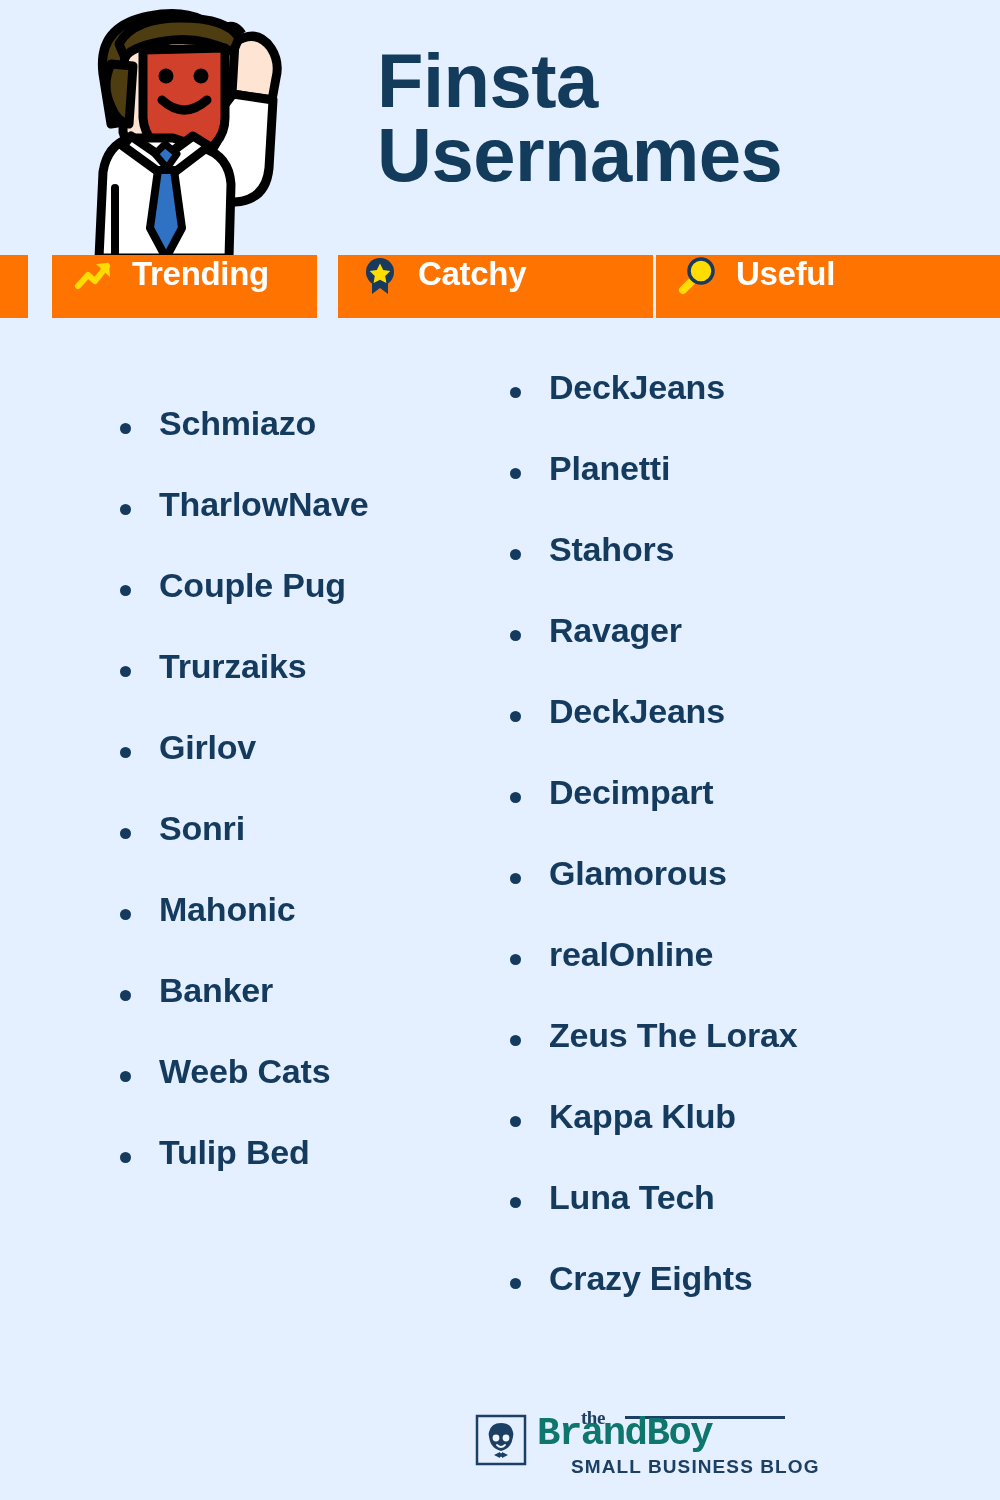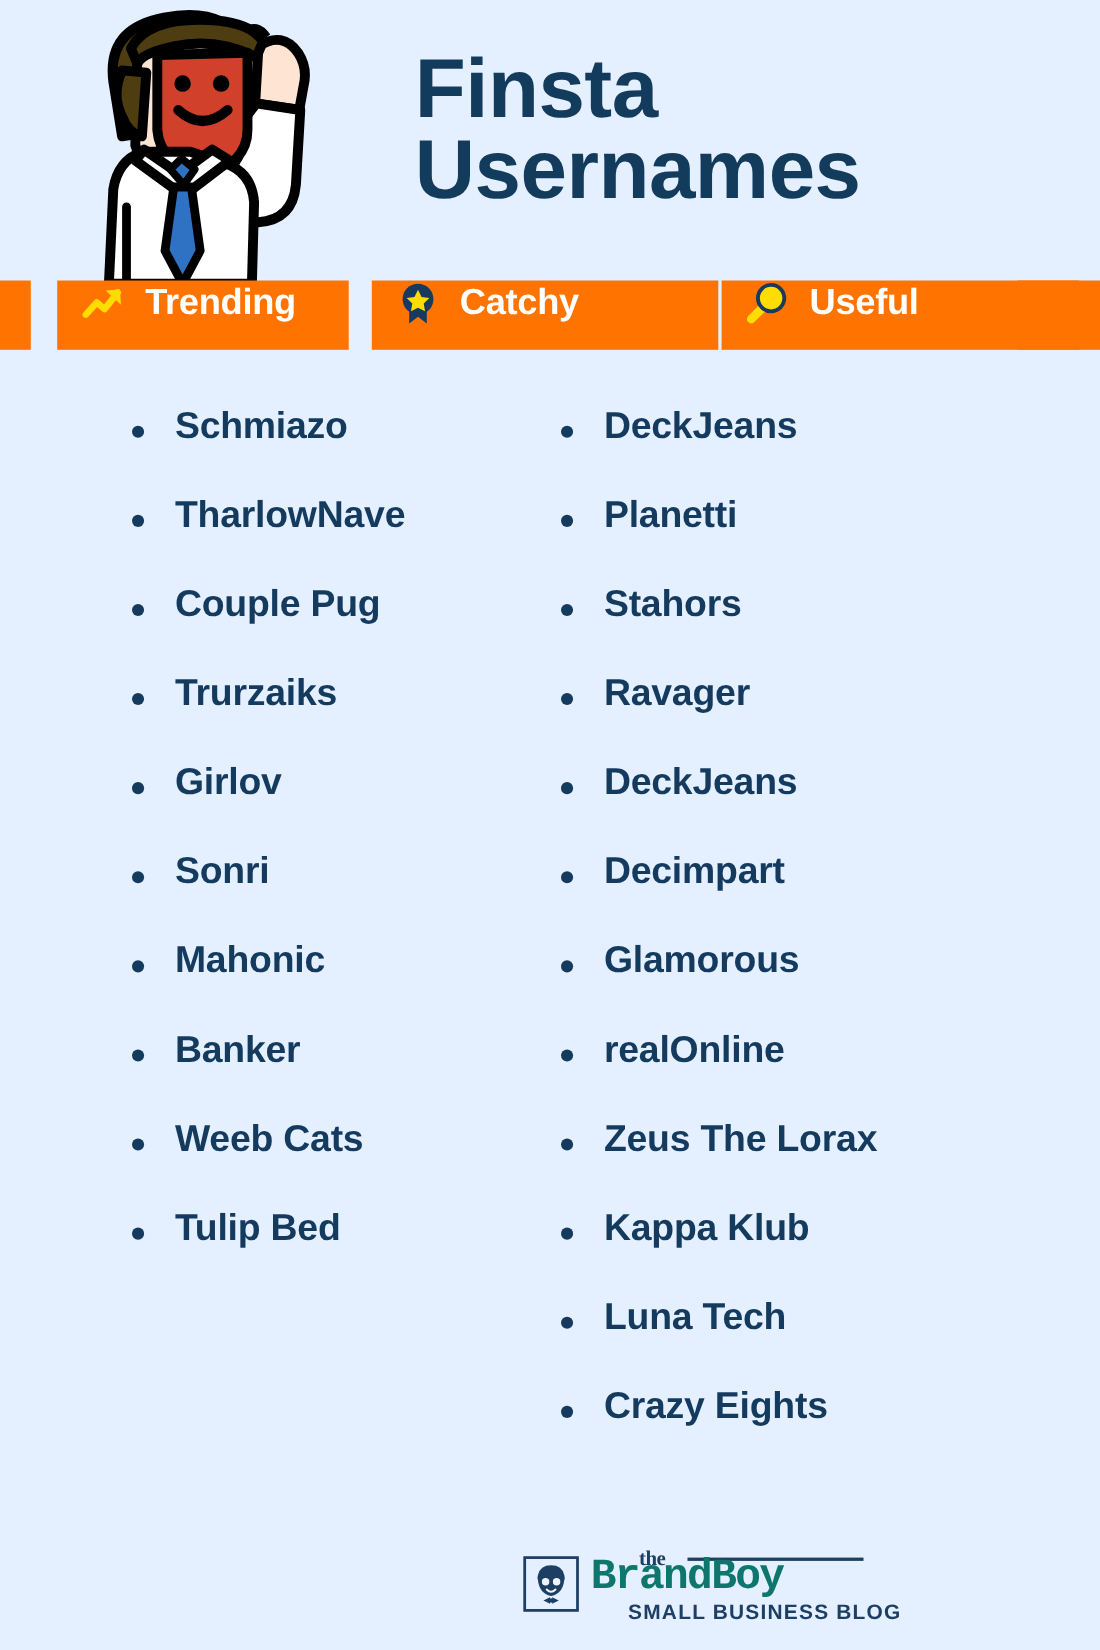--- a/index.html
+++ b/index.html
@@ -84,21 +84,21 @@
   .lists {
     position:absolute;
     left:0; top:360px;
     width:1000px;
     display:flex;
   }
   .col {
     width:390px;
     padding-top:10px;
   }
-  .col-left  { margin-left:120px; }
+  .col-left  { margin-left:120px;margin-top:36px; }
   .col-right { margin-left:0px; }
 
   .item {
     display:flex;
     align-items:flex-start;
     height:81px;
   }
   .bullet {
     width:11px; height:11px;
     border-radius:50%;

